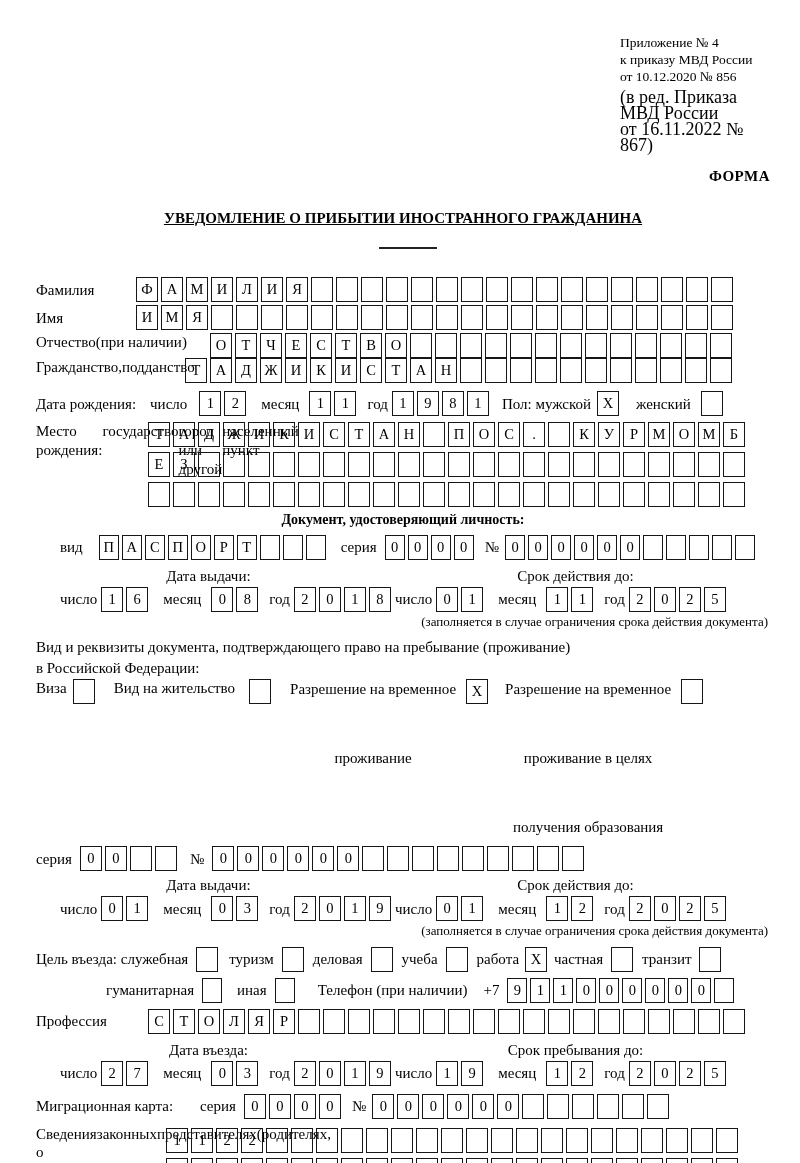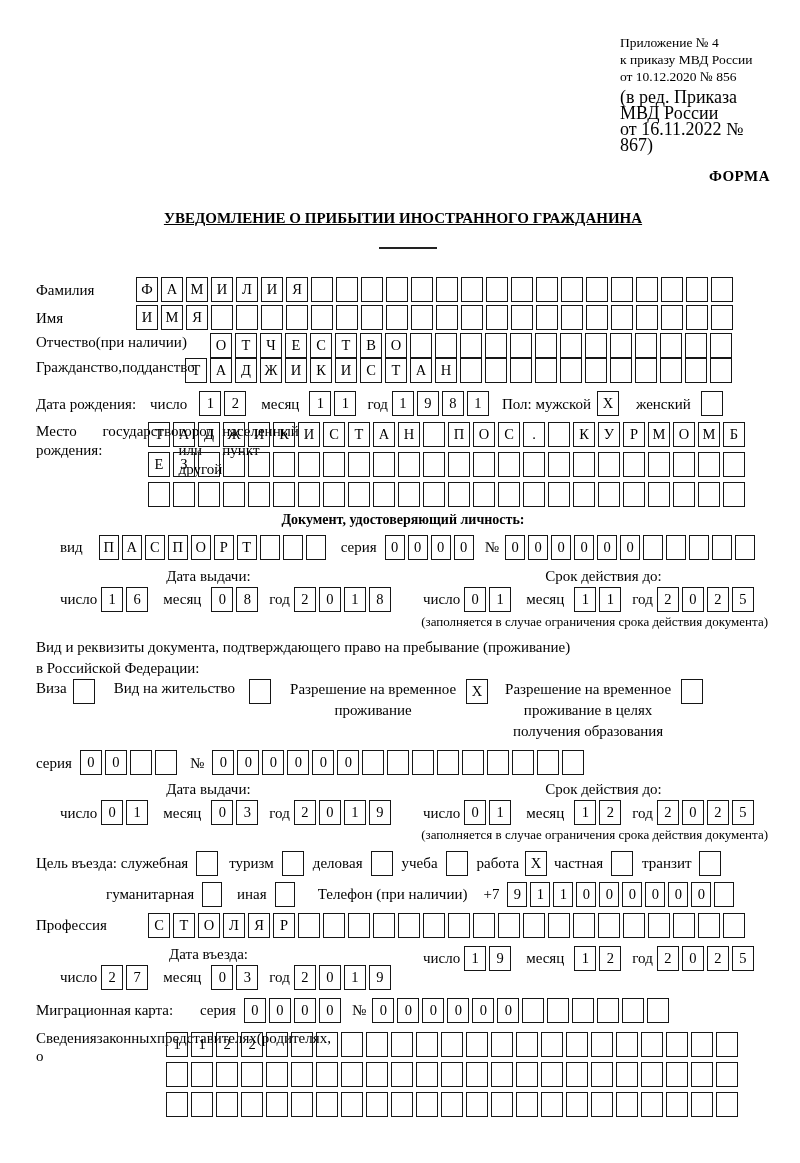--- a/index.html
+++ b/index.html
@@ -40,30 +40,30 @@
 
   .w100{width:100px;flex:none} .w112{width:112px;flex:none} .w149{width:149px;flex:none}
   .w174{width:174px;flex:none} .w130{width:130px;flex:none} .w148{width:148px;flex:none}
   .ml4{margin-left:4px}.ml6{margin-left:6px}.ml8{margin-left:8px}.ml10{margin-left:10px}
   .ml12{margin-left:12px}.ml14{margin-left:14px}.ml16{margin-left:16px}.ml20{margin-left:20px}
   .ml24{margin-left:24px}.mb5{margin-bottom:5px}
   .mt3{margin-top:3px}.mt4{}.mt6{margin-top:6px}.mt8{margin-top:8px}
 
   .doc-heading { text-align:center; font-weight:bold; font-size:14px; margin-top:5px; }
 
-  .dates { display:flex; margin-top:8px;gap:28px; }
+  .dates { display:flex; margin-top:8px; }
   .dcol-left { width:47%; flex:none; }
   .dcol-right { width:53%; flex:none; }
   .dhead { text-align:center; font-size:15px; line-height:17px; margin-bottom:2px; }
   .drow { display:flex; align-items:center; }
   .dcol-left .drow { padding-left:24px; }
   .dcol-right .drow { padding-left:14px; }
   .note { text-align:right; font-size:13px; margin-top:2px; padding-right:2px; }
 
-  .mlbl { display:flex; flex-direction:column; text-align:center; line-height:21px; flex:none; }
+  .mlbl { display:flex; flex-direction:column; text-align:center; line-height:21px; flex:none;gap:48px; }
 </style>
 </head>
 <body>
 
 <div class="page">
 
   <div class="top-ref">
     <div>Приложение № 4</div>
     <div>к приказу МВД России</div>
     <div>от 10.12.2020 № 856</div>
@@ -619,20 +619,21 @@
         <span class="lbl ml8">год</span>
         <span class="cells ml4">
             <span class="cell">2</span>
             <span class="cell">0</span>
             <span class="cell">1</span>
             <span class="cell">9</span>
           </span>
       </div>
     </div>
     <div class="dcol-right">
+      <div class="dhead">Срок пребывания до:</div>
       <div class="drow">
         <span class="lbl">число</span>
         <span class="cells ml4">
             <span class="cell">1</span>
             <span class="cell">9</span>
           </span>
         <span class="lbl ml12">месяц</span>
         <span class="cells ml10">
             <span class="cell">1</span>
             <span class="cell">2</span>

